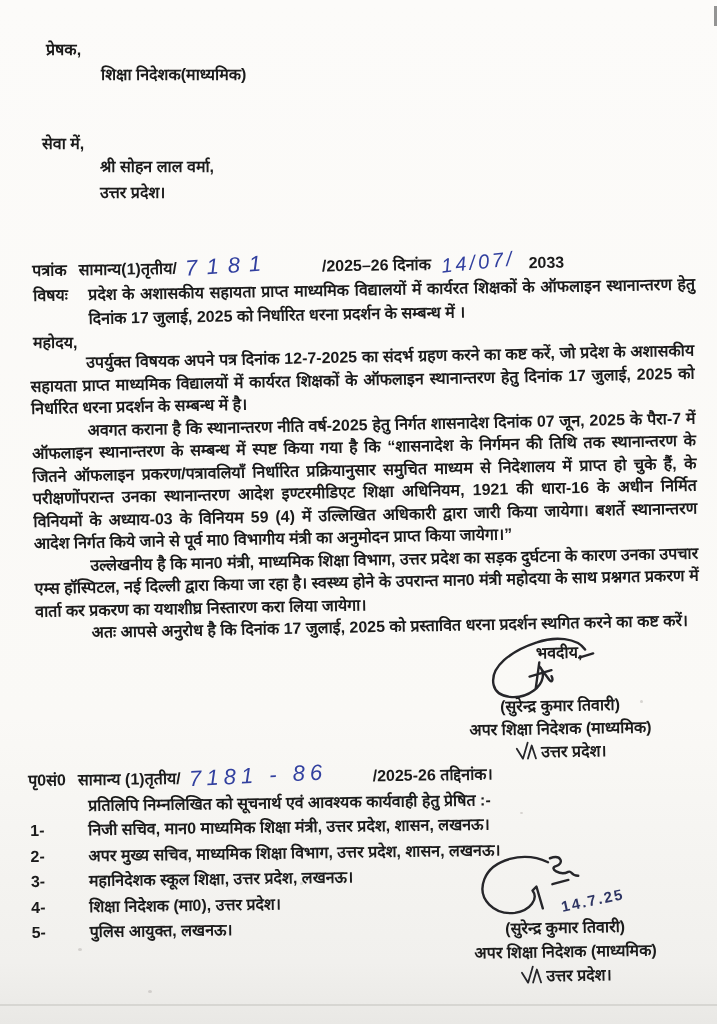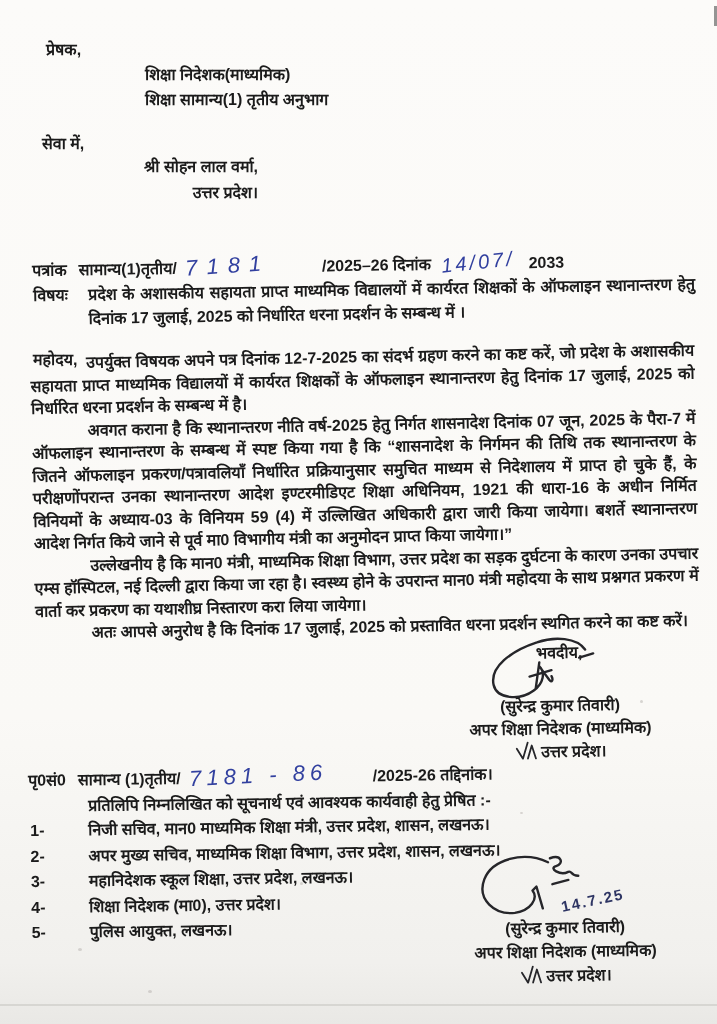--- a/index.html
+++ b/index.html
@@ -6,46 +6,46 @@
   body{width:717px;height:1024px;overflow:hidden;background:#fbfaf8;}
   .page{
     position:relative;width:717px;height:1024px;overflow:hidden;
     background:linear-gradient(180deg,#fcfbf9 0%,#faf9f6 70%,#f1f0ed 94%,#e9e8e5 100%);
     font-family:Liberation Sans, sans-serif;
     color:var(--ink-text,#1b1b1b);
     font-weight:700;
     font-size:16px;
   }
   .blk{position:absolute;}
-  .lines div{line-height:25px;margin-left:44px;}
+  .lines div{line-height:25px;}
   .sender{left:46px;top:38px;}
   .sender .label{margin-bottom:2px;}
   .sender .lines{margin-left:55px;}
   .recipient{left:42px;top:132px;}
   .recipient .lines{margin-left:58px;line-height:26px;}
-  .recipient .lines div{line-height:26px;text-align:right;}
+  .recipient .lines div{line-height:26px;}
 
   .refline{left:32px;top:256px;width:672px;transform:rotate(-0.9deg);transform-origin:left top;
     display:flex;align-items:baseline;white-space:nowrap;}
   .refline .prefix{margin-left:12px;}
   .hand{
     font-style:italic;font-weight:400;
     color:var(--ink-handwriting-blue,#32409f);
     display:inline-block;
   }
   .refnum{font-size:22px;letter-spacing:9px;margin-left:8px;transform:rotate(-3deg);}
   .refmid{margin-left:52px;}
   .refdate{font-size:20px;letter-spacing:3px;margin-left:10px;transform:rotate(-5deg);}
   .refyear{margin-left:14px;}
 
   .subject{left:33px;top:284px;width:662px;display:flex;transform:rotate(-1deg);transform-origin:left top;}
   .subject .slabel{width:55px;flex-shrink:0;}
   .subject .stext{text-align:justify;line-height:24px;}
 
-  .salutation{left:33px;top:348px;}
+  .salutation{left:33px;top:331px;}
 
   .bodytext{left:30px;top:353px;width:664px;transform:rotate(-1.15deg);transform-origin:left top;}
   .bodytext p{margin:0;text-indent:56px;text-align:justify;line-height:22.5px;}
 
   .closing1{left:420px;top:642px;width:280px;text-align:center;transform:rotate(-1deg);}
   .closing1 .valediction{line-height:22px;}
   .closing1 .name{margin-top:30px;line-height:23px;}
   .closing1 .desig{line-height:23px;}
   .closing1 .place{line-height:24px;}
   .sig1{position:absolute;left:62px;top:-6px;pointer-events:none;}
@@ -86,21 +86,20 @@
 </style>
 </head>
 <body>
 
 <div class="page">
 
   <section class="blk sender">
     <div class="label">प्रेषक,</div>
     <div class="lines">
       <div>शिक्षा निदेशक(माध्यमिक)</div>
-      <div>शिक्षा सामान्य(1) तृतीय अनुभाग</div>
     </div>
   </section>
 
   <section class="blk recipient">
     <div class="label">सेवा में,</div>
     <div class="lines">
       <div>श्री सोहन लाल वर्मा,</div>
       <div>उत्तर प्रदेश।</div>
     </div>
   </section>

